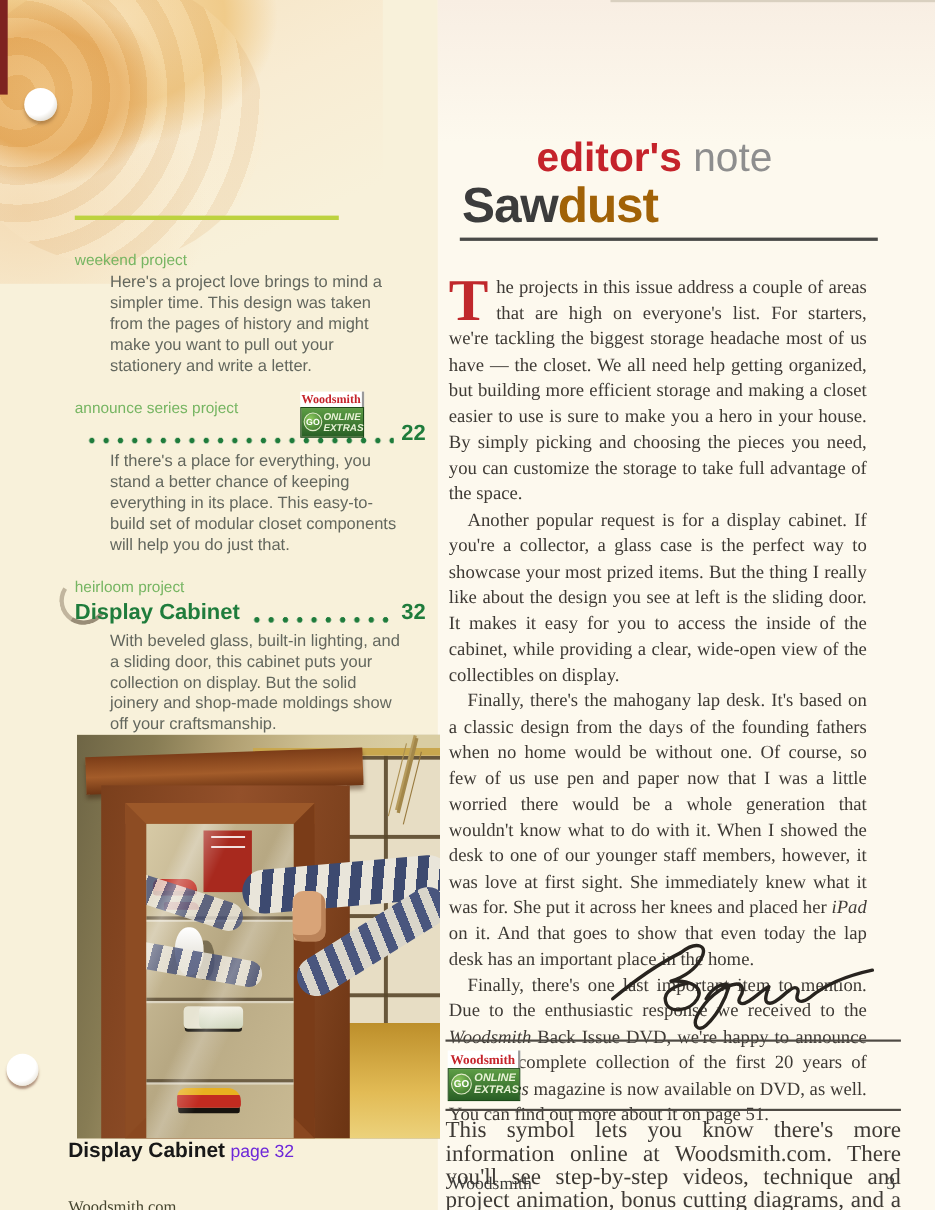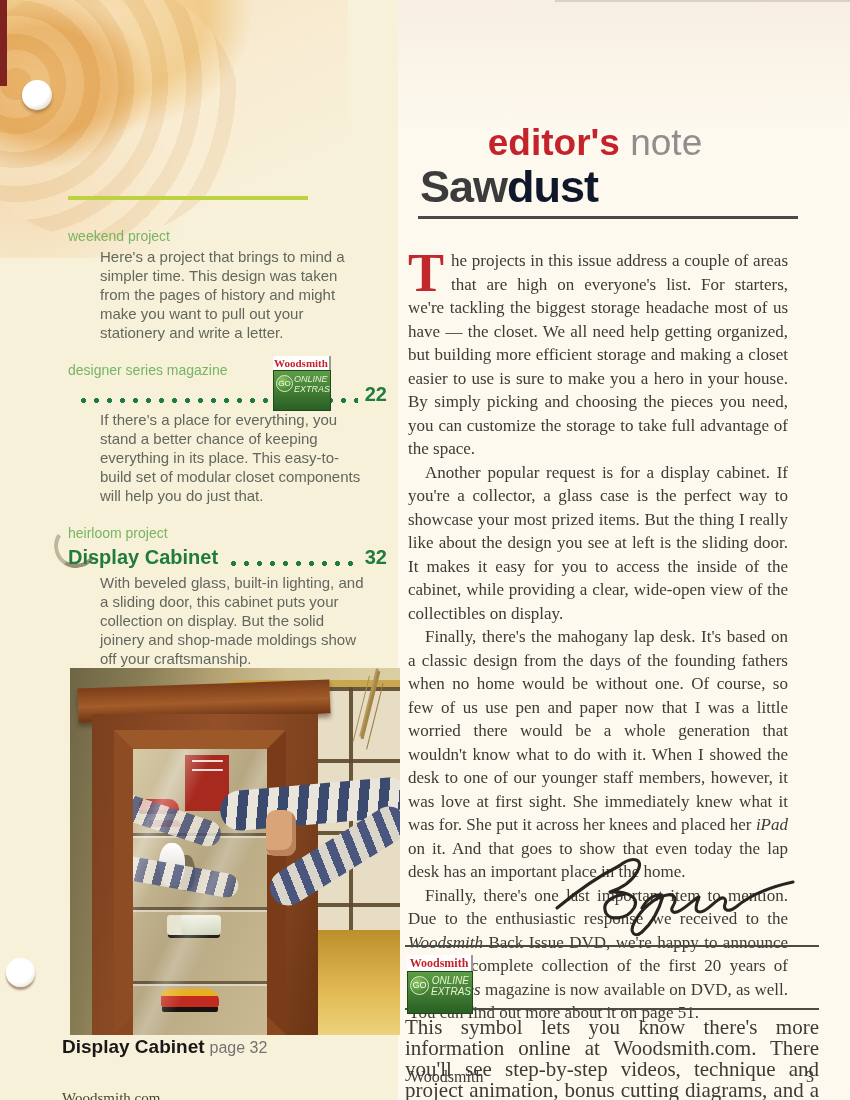--- a/index.html
+++ b/index.html
@@ -45,36 +45,36 @@
     background-size:13px 5px;background-repeat:repeat-x;background-position:left center;}
   .toc-page{font-size:20px;}
   .toc-desc{color:#63675e;font-size:15px;line-height:19px;margin-left:38px;width:264px;}
   .toc-entry .ws-badge{position:absolute;right:56px;top:-4px;z-index:2;}
 
   
   .ws-badge{display:inline-block;width:58px;}
   .ws-badge .brand{background:#fff;color:#c5232b;font-family:"Liberation Serif",serif;font-weight:bold;
     font-size:11px;line-height:13px;text-align:center;border-right:2px solid #9a9a9a;padding-top:1px;}
   .ws-badge .panel{position:relative;background:linear-gradient(#5d9d45,#295f25);border:1px solid #1d4a1a;
-    color:#e9f3d6;font-style:italic;font-weight:normal;font-size:9px;line-height:10px;text-align:right;
-    padding:3px 3px 16px 20px;}
+    color:#e9f3d6;font-style:italic;font-weight:bold;font-size:9px;line-height:10px;text-align:right;
+    padding:3px 3px 3px 20px;}
   .ws-badge .go{position:absolute;left:2px;top:4px;width:15px;height:15px;border-radius:50%;
     background:radial-gradient(circle at 35% 30%, #8cc95e, #2f6b28);border:1px solid #e2ecc9;
     color:#fff;font-size:8px;line-height:15px;text-align:center;font-style:normal;}
   .ws-badge.lg{width:66px;}
   .ws-badge.lg .brand{font-size:12px;line-height:15px;}
   .ws-badge.lg .panel{font-size:10px;line-height:11px;padding-left:23px;}
   .ws-badge.lg .go{width:17px;height:17px;line-height:17px;font-size:9px;}
 
   
   .editor-col{position:absolute;left:408px;top:122px;width:384px;}
   .kicker{width:270px;margin-left:52px;text-align:center;font-size:37px;color:#8e8e8e;}
   .kicker .accent{color:#c5232b;font-weight:bold;}
   .headline{font-size:45px;font-weight:bold;letter-spacing:-1px;line-height:46px;color:#3c3c3c;margin-left:12px;}
-  .headline .lt{color:#0f172a;}
+  .headline .lt{color:#a16207;}
   .headline-rule{width:380px;height:3px;background:#4a4a48;margin:6px 0 0 10px;}
   .bodycopy{margin-top:30px;width:380px;text-align:justify;font-family:"Liberation Serif",serif;
     font-size:17px;line-height:23.5px;color:#3e3a35;}
   .bodycopy p{margin:0;}
   .bodycopy p.indent{text-indent:17px;}
   .dropcap{float:left;color:#c0282c;font-size:54px;line-height:43px;font-weight:bold;
     padding:3px 7px 0 0;}
   .signature{position:absolute;left:545px;top:850px;}
 
   
@@ -82,21 +82,21 @@
   .rule{height:2px;background:#4e4a44;}
   .badge-slot{margin:8px 0 7px 2px;height:46px;}
   .symbol-note{font-family:"Liberation Serif",serif;font-size:21px;line-height:21px;color:#3e3a35;
     text-align:justify;margin-top:7px;}
   .footer-right{position:absolute;left:410px;top:1068px;width:404px;display:flex;
     justify-content:space-between;font-family:"Liberation Serif",serif;font-size:16px;color:#3a3a38;}
   .footer-left{position:absolute;left:62px;top:1090px;font-family:"Liberation Serif",serif;
     font-size:15px;color:#45452f;}
   .caption{position:absolute;left:62px;top:1036px;}
   .caption .cap-b{font-size:19px;font-weight:bold;color:#181818;}
-  .caption .cap-r{font-size:16px;color:#737373;margin-left:5px;}
+  .caption .cap-r{font-size:16px;color:#6d28d9;margin-left:5px;}
 
   
   .photo{position:absolute;left:70px;top:668px;width:330px;height:367px;overflow:hidden;background:#b6a87e;}
   .photo .wall{position:absolute;inset:0;
     background:linear-gradient(100deg,#6e6545 0%,#877c54 18%,#b1a072 36%,#cfc193 55%,#d9cda2 75%);}
   .photo .window{position:absolute;right:-14px;top:12px;width:170px;height:300px;background:#e7ddc4;
     border:7px solid #c9a74e;
     background-image:linear-gradient(rgba(90,72,44,.9) 4px, transparent 4px),
                      linear-gradient(90deg, rgba(90,72,44,.9) 4px, transparent 4px);
     background-size:56px 72px;}
@@ -156,24 +156,24 @@
   <div class="corner-sliver"></div>
   <div class="peg"></div>
   <div class="crescent"></div>
   <div class="punch-hole"></div>
 
   <div class="toc">
     <div class="projects-rule"></div>
     <div class="toc-entries">
         <div class="toc-entry">
           <div class="toc-cat">weekend project</div>
-          <div class="toc-desc">Here's a project that brings to mind a simpler time. This design was taken from the pages of history and might make you want to pull out your stationery and write a letter.</div>
+          <div class="toc-desc">Here's a project love brings to mind a simpler time. This design was taken from the pages of history and might make you want to pull out your stationery and write a letter.</div>
         </div>
         <div class="toc-entry">
-          <div class="toc-cat">designer series magazine</div>
+          <div class="toc-cat">announce series project</div>
           <div class="toc-titlerow">
             <span class="toc-dots"></span>
             <span class="toc-page">22</span>
           </div>
           <div class="ws-badge">
             <div class="brand">Woodsmith</div>
             <div class="panel">
               <span class="go">GO</span>
               <div class="l1">ONLINE</div>
               <div class="l2">EXTRAS</div>

